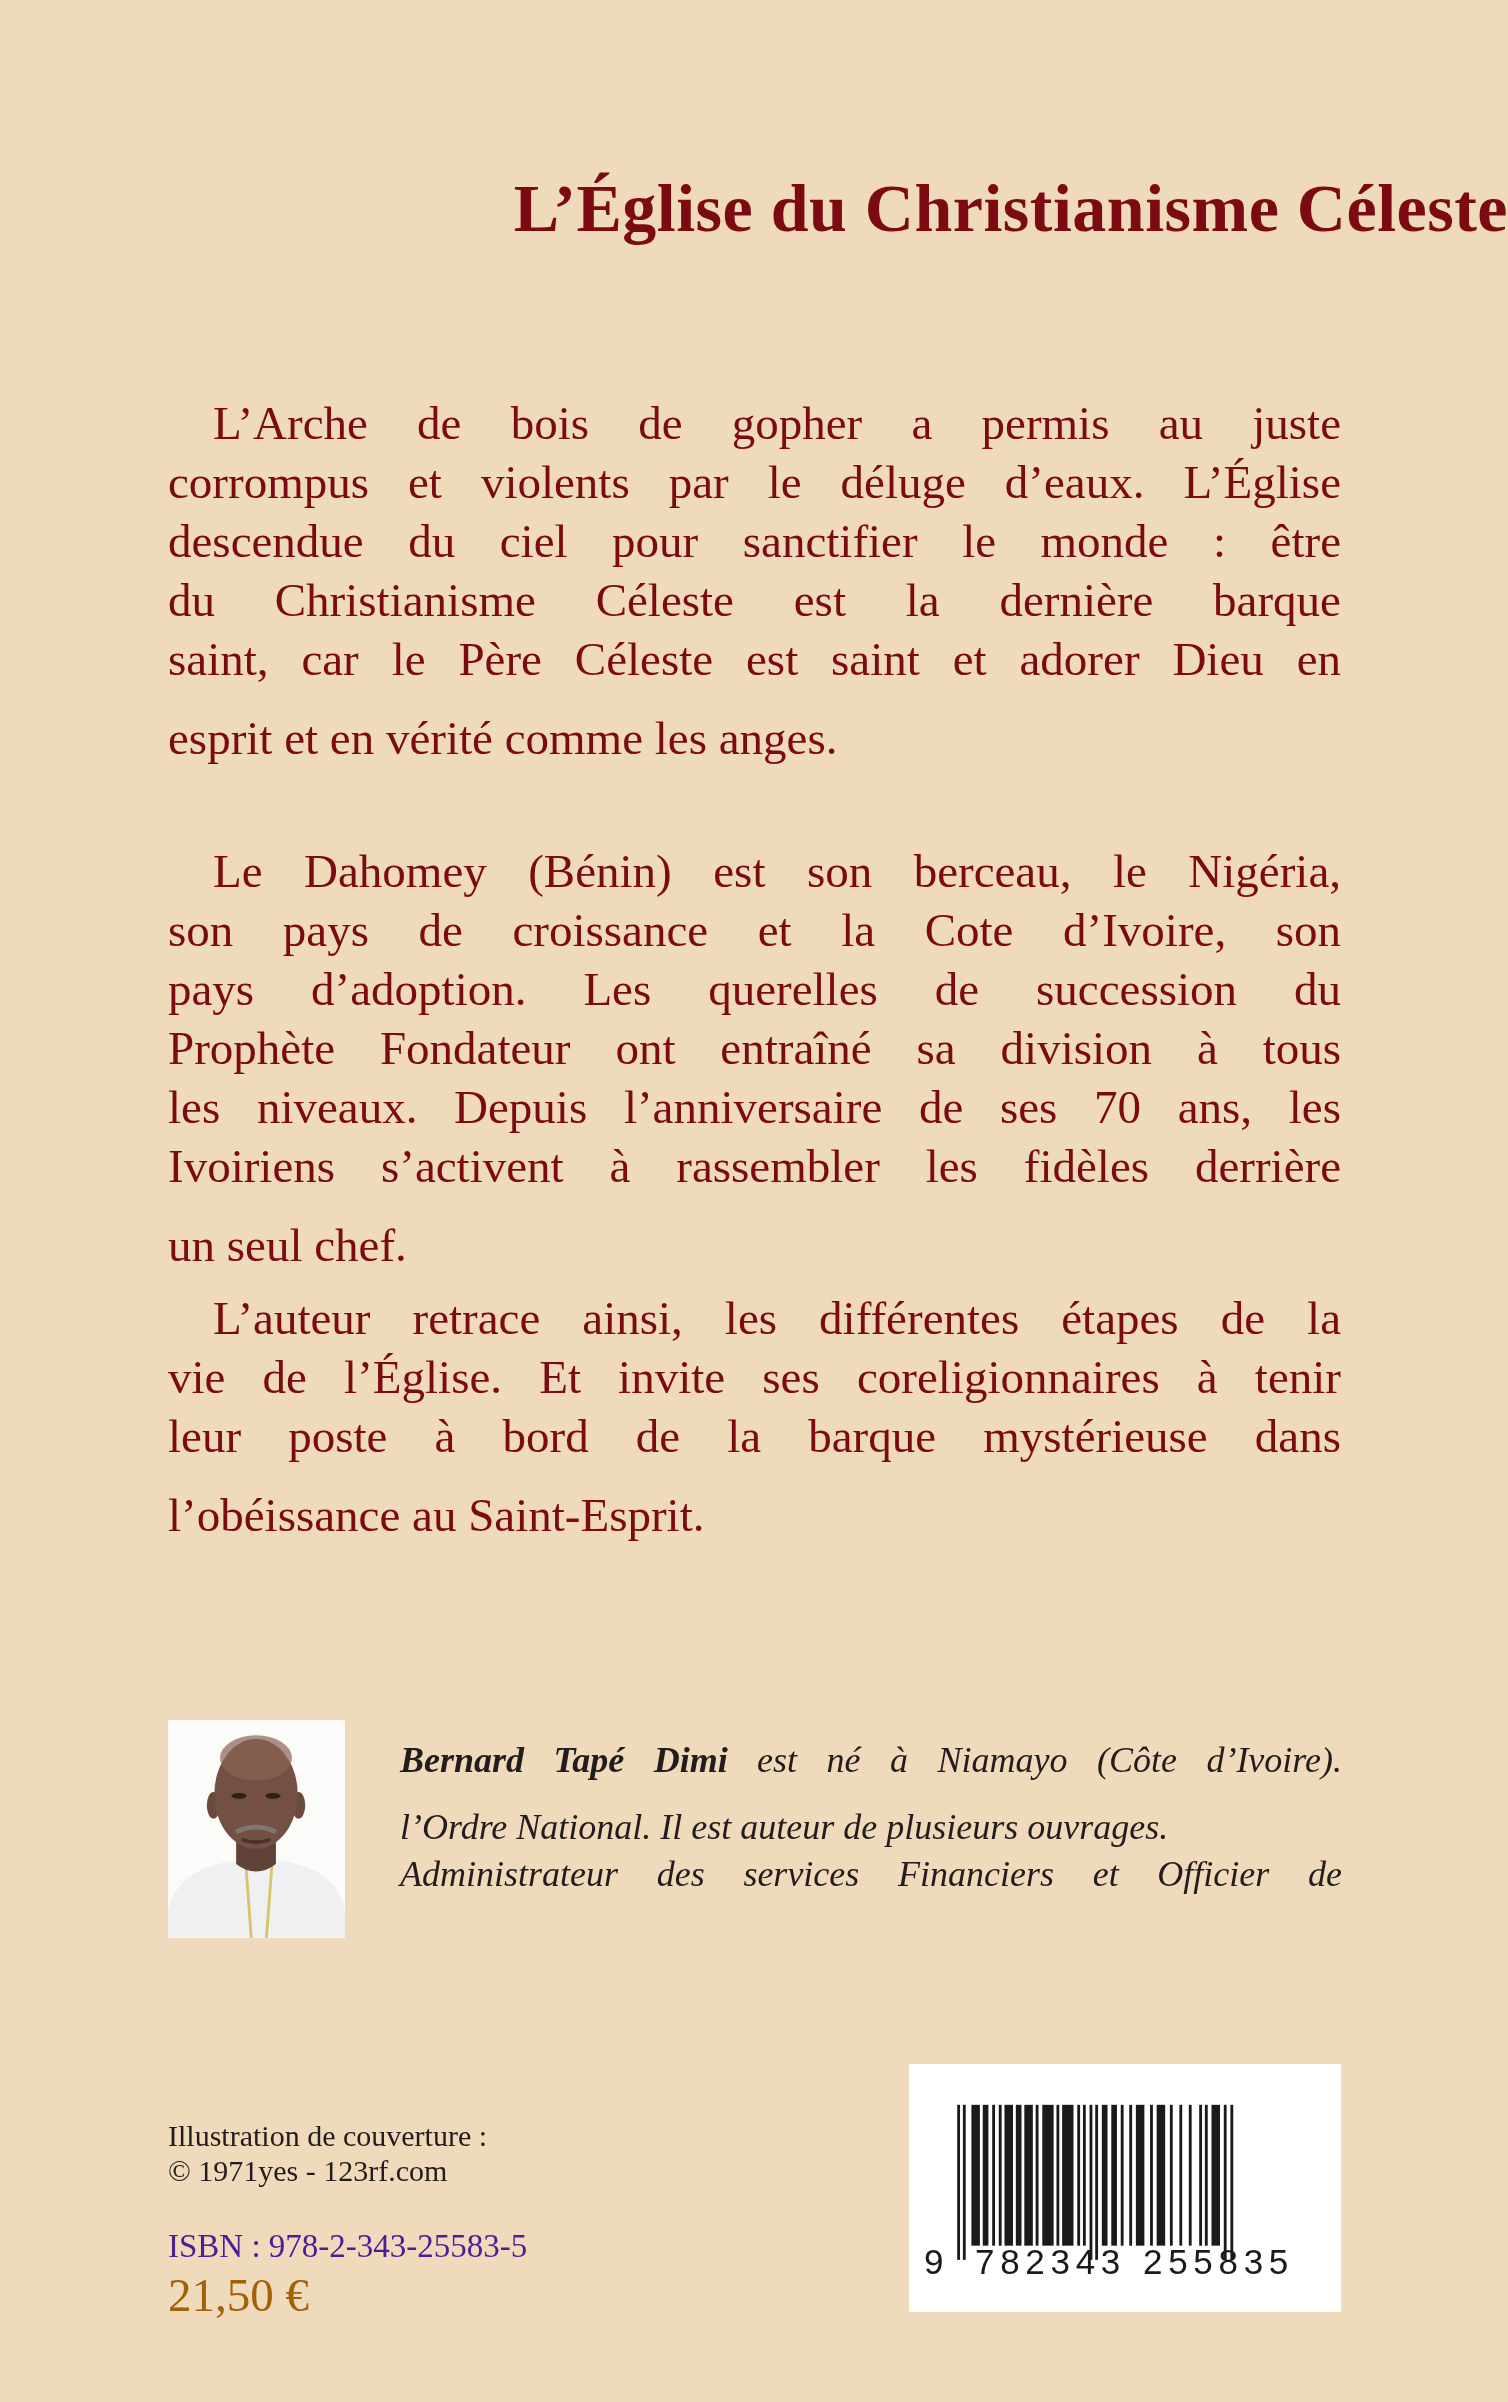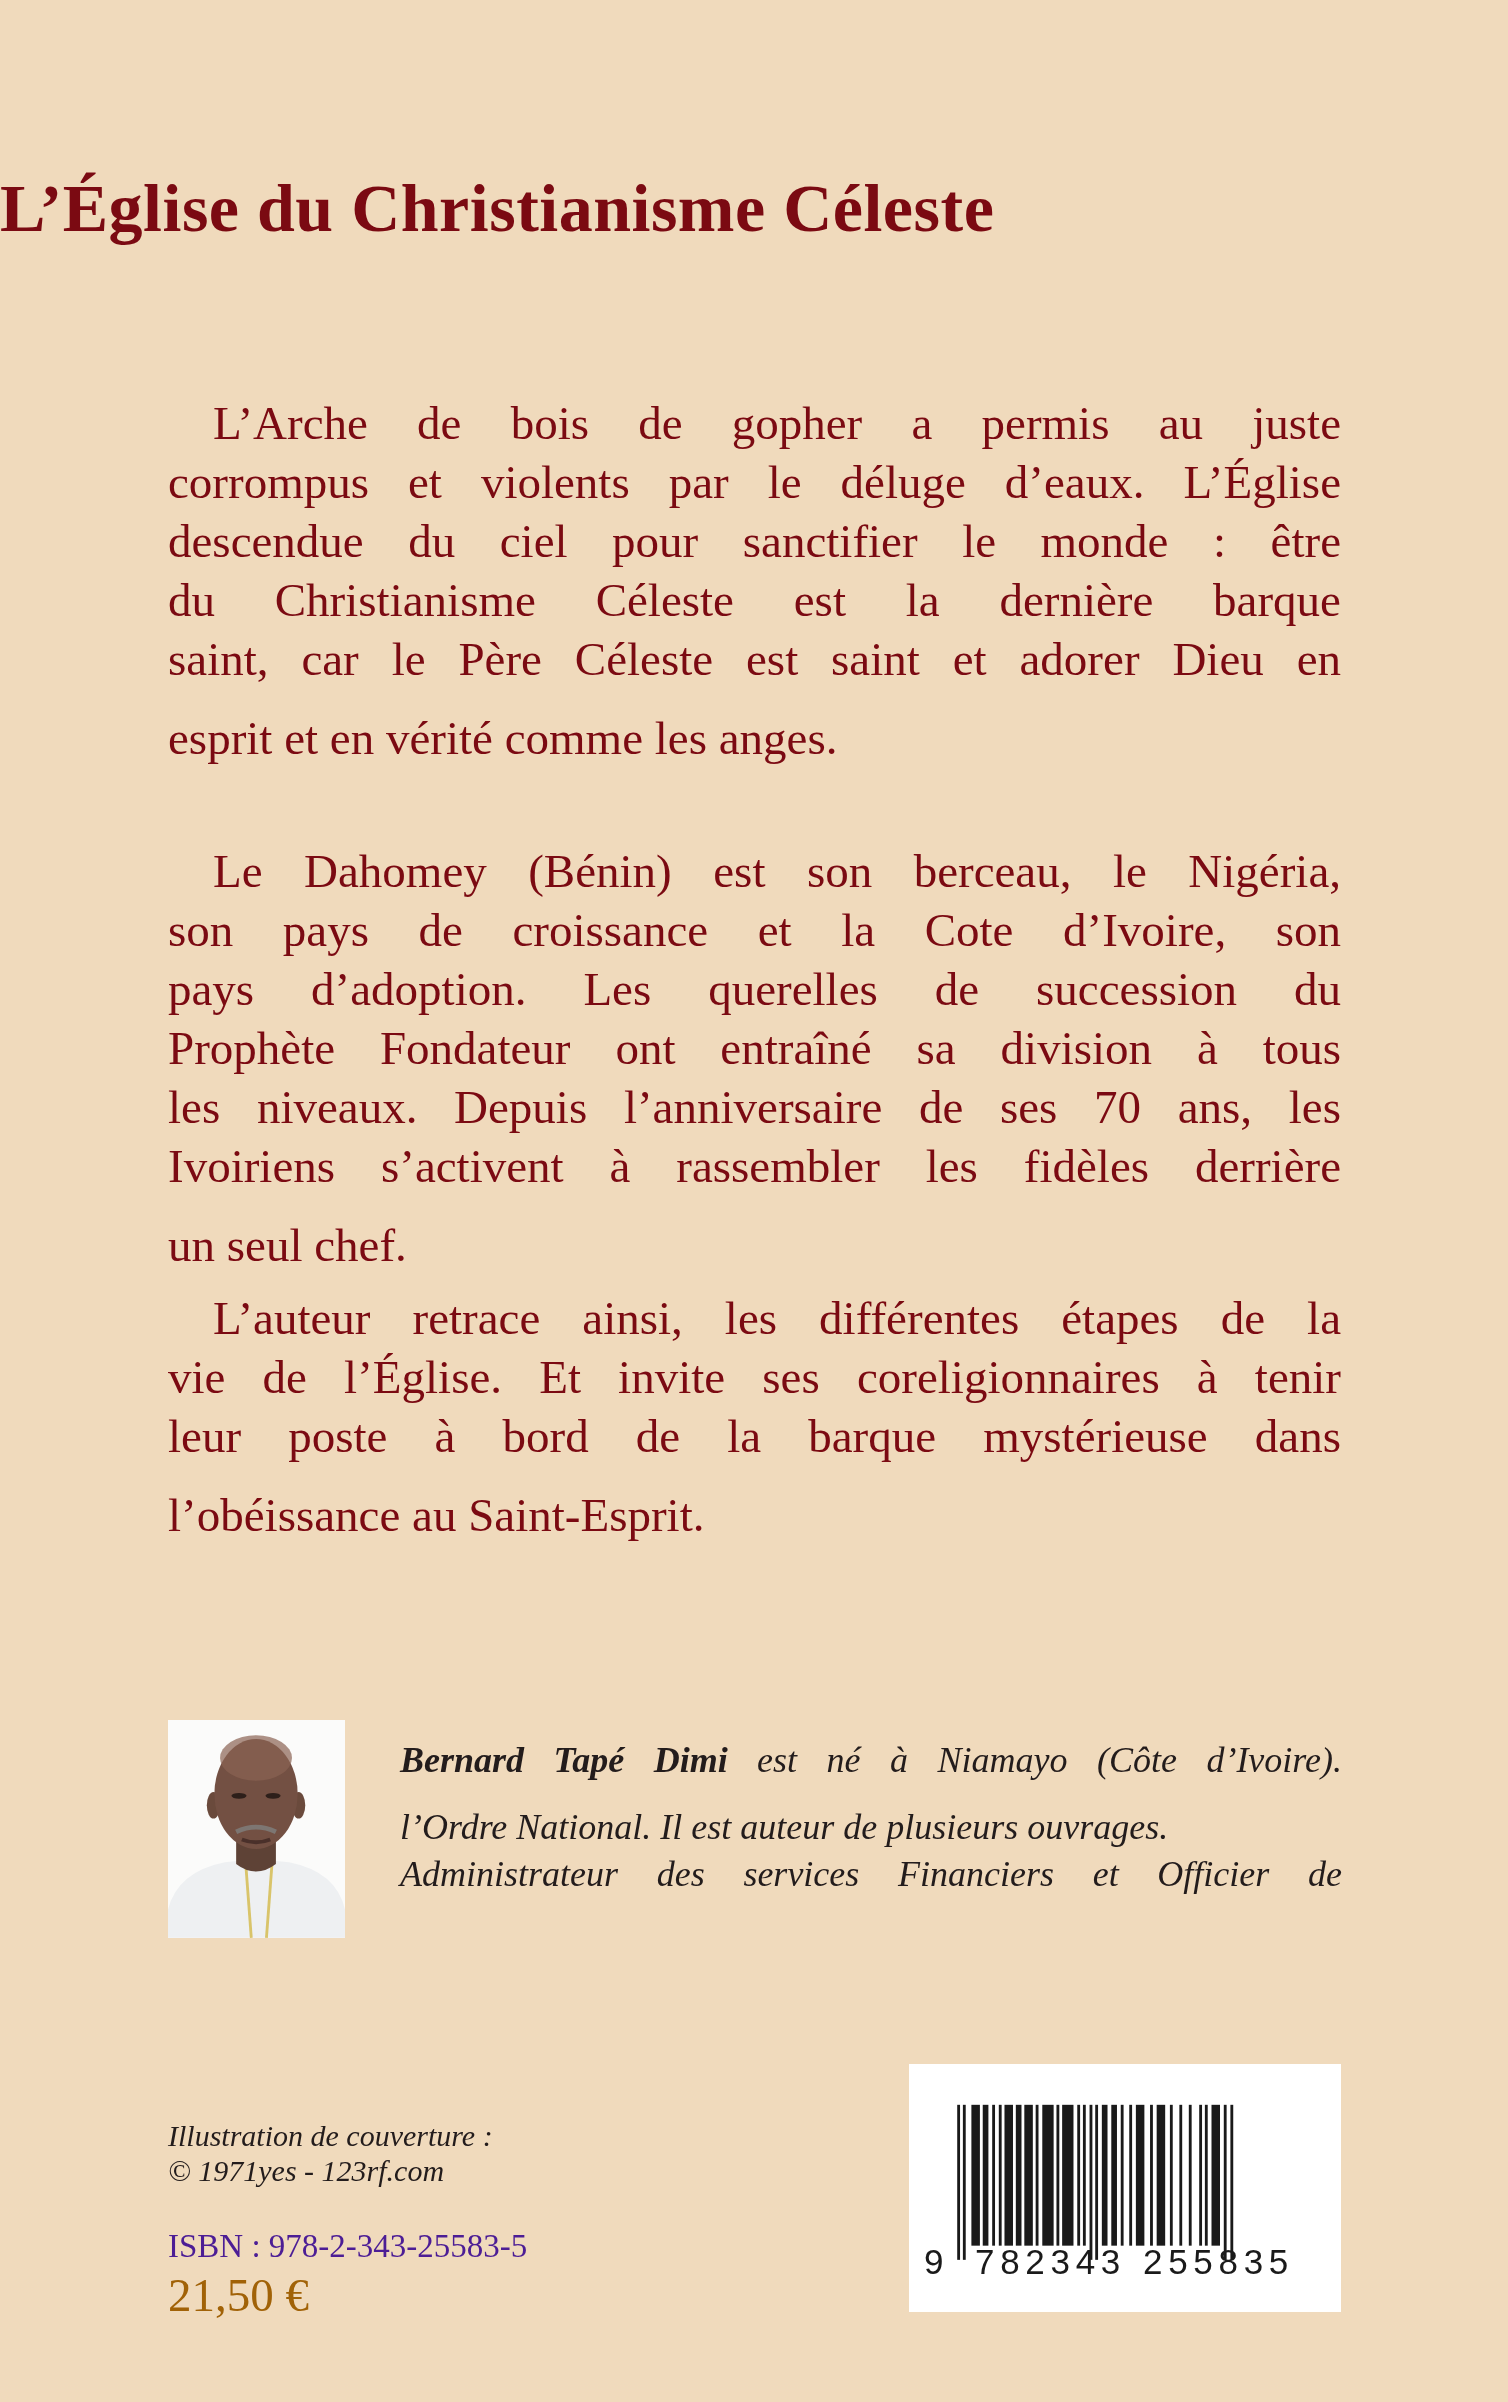--- a/index.html
+++ b/index.html
@@ -12,21 +12,21 @@
     background: #f0dabc;
     position: relative;
     overflow: hidden;
     font-family: "Liberation Serif", "DejaVu Serif", serif;
   }
   .title {
     position: absolute;
     left: 0;
     top: 167px;
     width: 1508px;
-    text-align: left;
+    text-align: right;
     color: #7b0a12;
     font-weight: bold;
     font-size: 68px;
     line-height: 83px;
     letter-spacing: 0.5px;
     margin: 0;
   }
   .body-text {
     position: absolute;
     left: 168px;
@@ -83,21 +83,21 @@
   }
 
   .credits {
     position: absolute;
     left: 168px;
     top: 2118px;
     color: #231c1c;
     font-size: 30px;
     line-height: 35px;
   }
-  .credits div { white-space: nowrap; font-style: italic; }
+  .credits div { white-space: nowrap; }
   .isbn {
     position: absolute;
     left: 168px;
     top: 2227px;
     color: #4c1d95;
     font-size: 33px;
     line-height: 38px;
     white-space: nowrap;
   }
   .price {

